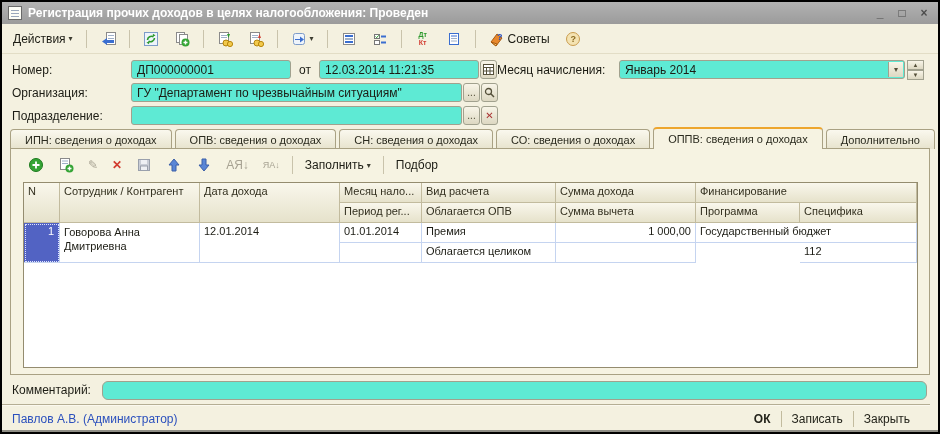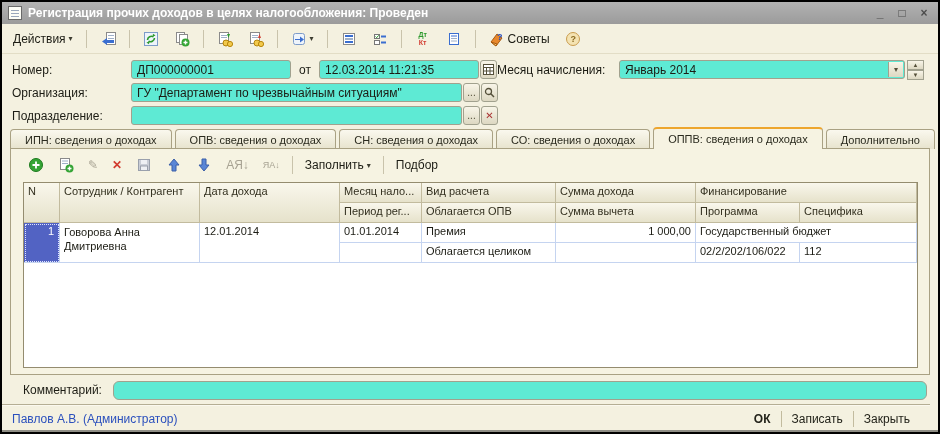--- a/index.html
+++ b/index.html
@@ -76,21 +76,21 @@
     border-bottom:1px solid #c2bb9e; padding:2px 4px; color:#33301f;
     overflow:hidden; white-space:nowrap; }
   .dc { background:#ffffff; border-right:1px solid #c5d4f0; border-bottom:1px solid #c5d4f0;
     padding:2px 4px; overflow:hidden; }
   .dc.num { text-align:right; white-space:nowrap; }
   .sel-cell { background:#5263c3; color:#ffffff; text-align:right;
     outline:1px dotted #dfe4ff; outline-offset:-2px; padding:2px 5px; }
   .filler { grid-column:1/9; grid-row:5; background:#ffffff; }
   
   .comment-row { position:absolute; left:10px; right:11px; top:378px; height:20px;
-    display:flex; align-items:center;margin-left:11px; }
+    display:flex; align-items:center; }
   .comment-row .flabel { width:90px; }
   .comment-row .field { flex:1; border-radius:6px; }
   .status-bar { position:absolute; left:0; right:8px; top:402px; height:29px;
     border-top:1px solid #b5ae94; box-shadow:0 1px 0 #fbf9ef inset;
     display:flex; align-items:center; padding:0 10px; }
   .status-user { color:#2b50bd; flex:1; }
   .foot-btn { padding:0 10px; cursor:default; color:#23231a; }
   .foot-btn.ok { font-weight:bold; }
   .foot-sep { width:1px; height:16px; background:#c2bb9e; }
   svg { display:block; }
@@ -389,21 +389,20 @@
       <div class="dc sel-cell" style="grid-column:1;grid-row:3/5;">1</div>
       <div class="dc" style="grid-column:2;grid-row:3/5;line-height:14px;">Говорова Анна Дмитриевна</div>
       <div class="dc" style="grid-column:3;grid-row:3/5;">12.01.2014</div>
       <div class="dc" style="grid-column:4;grid-row:3;">01.01.2014</div>
       <div class="dc" style="grid-column:4;grid-row:4;"></div>
       <div class="dc" style="grid-column:5;grid-row:3;">Премия</div>
       <div class="dc" style="grid-column:5;grid-row:4;">Облагается целиком</div>
       <div class="dc num" style="grid-column:6;grid-row:3;">1 000,00</div>
       <div class="dc" style="grid-column:6;grid-row:4;"></div>
       <div class="dc" style="grid-column:7/9;grid-row:3;">Государственный бюджет</div>
-      <div class="dc" style="grid-column:7;grid-row:4;">02/2/202/106/022</div>
       <div class="dc" style="grid-column:8;grid-row:4;">112</div>
 
       <div class="filler"></div>
     </div>
   </div>
 
   <div class="comment-row">
     <span class="flabel">Комментарий:</span>
     <span class="field"></span>
   </div>

